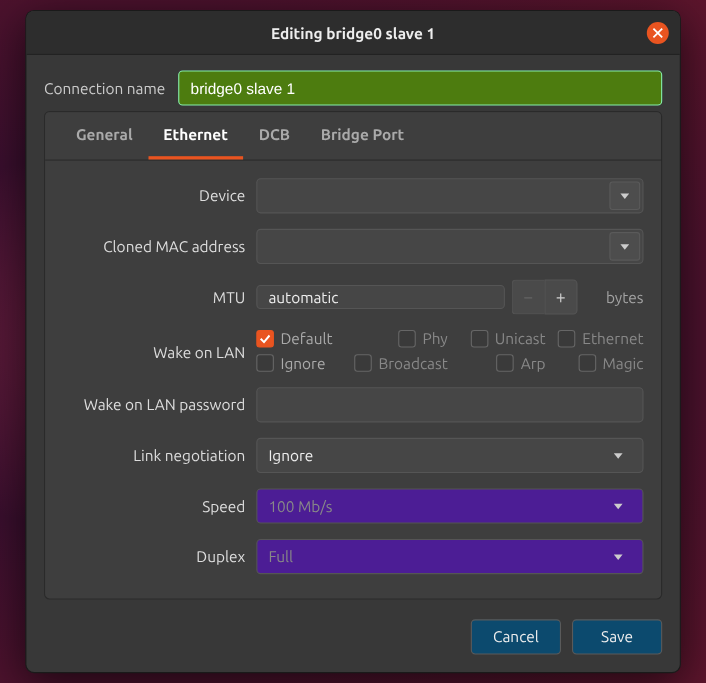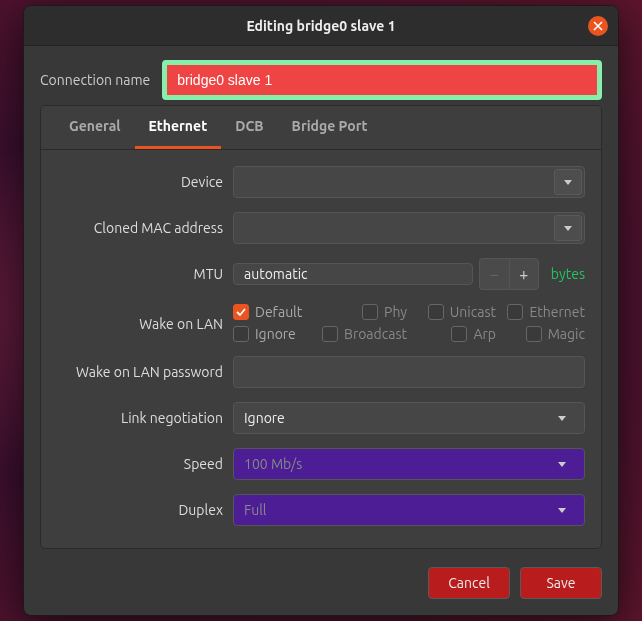--- a/index.html
+++ b/index.html
@@ -47,22 +47,22 @@
 .content { padding: 14px 16px 4px; }
 .name-row {
   display: flex;
   align-items: center;
   gap: 12px;
   margin-bottom: 5px;
 }
 .name-label { color: #ccc; white-space: nowrap; }
 .name-input {
   flex: 1;
-  background: #ef4444;
-  border: 5px solid #86efac;
+  background: #4d7c0f;
+  border: 1px solid #86efac;
   border-radius: 4px;
   padding: 7px 10px;
   color: #fff;
   font-size: 14px;
   outline: none;
 }
 .panel {
   background: #3e3e3e;
   border: 1px solid #2a2a2a;
   border-radius: 5px;
@@ -151,21 +151,21 @@
   color: #ccc;
   display: flex;
   align-items: center;
   justify-content: center;
   font-size: 16px;
   cursor: pointer;
 }
 .step-btn:first-child { border-radius: 4px 0 0 4px; border-right: none; }
 .step-btn:last-child { border-radius: 0 4px 4px 0; }
 .step-btn.disabled { color: #666; }
-.unit { color: #22c55e; margin-left: 6px; }
+.unit { color: #a3a3a3; margin-left: 20px; }
 .wol-grid {
   flex: 1;
   display: grid;
   grid-template-columns: repeat(4, 1fr);
   gap: 6px 10px;
 }
 .chk {
   display: flex;
   align-items: center;
   gap: 6px;
@@ -189,21 +189,21 @@
 .chk-box svg { display: none; width: 10px; height: 10px; }
 .footer {
   display: flex;
   justify-content: flex-end;
   gap: 10px;
   padding: 14px 16px 16px;
 }
 .btn {
   min-width: 82px;
   height: 32px;
-  background: #b91c1c;
+  background: #0c4a6e;
   border: 1px solid #5a5a5a;
   border-radius: 4px;
   color: #eee;
   display: flex;
   align-items: center;
   justify-content: center;
   cursor: pointer;
   font-size: 14px;
 }
 .text-input-plain {

